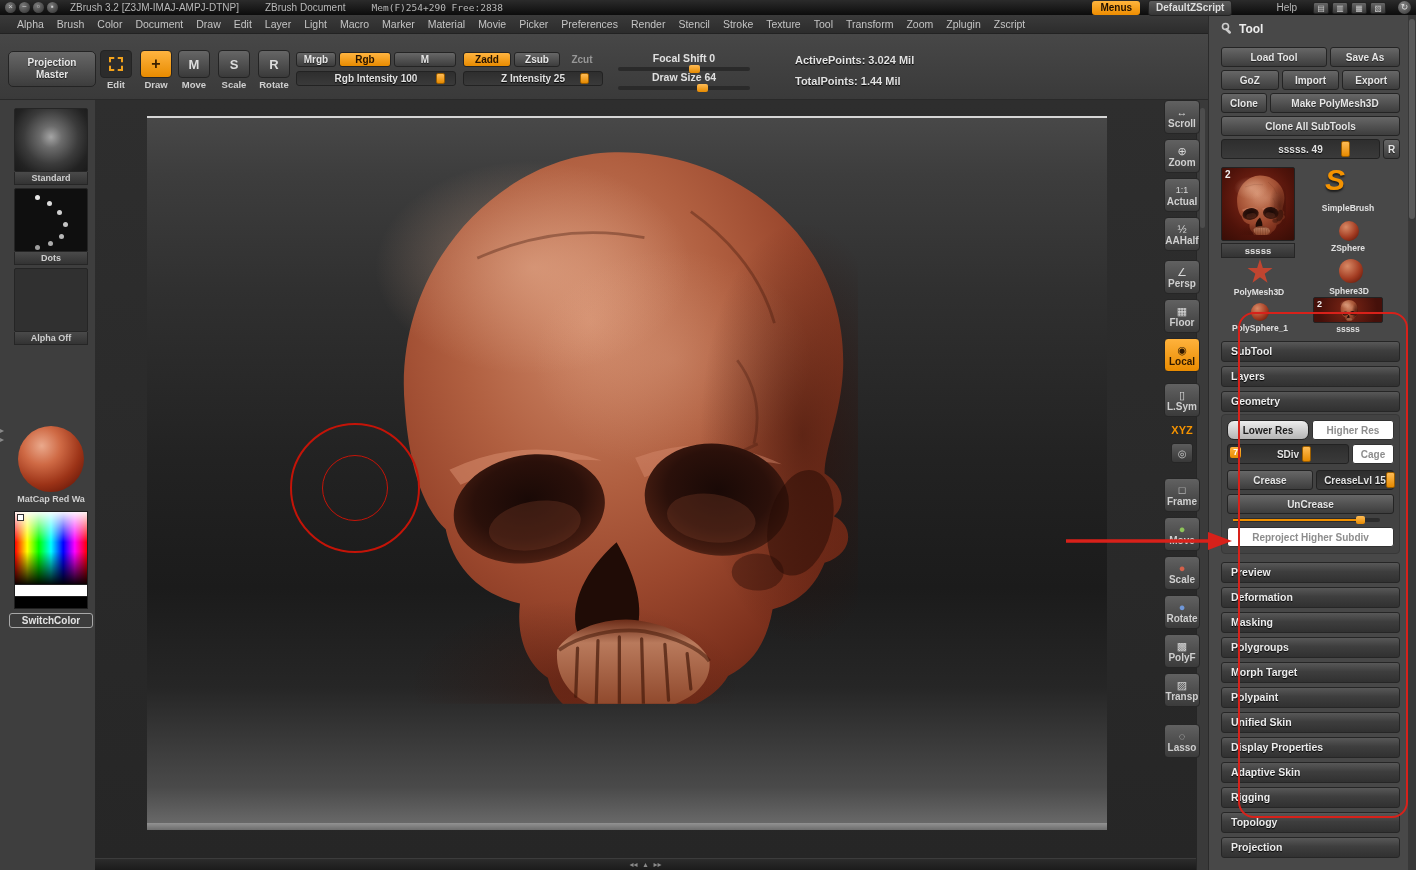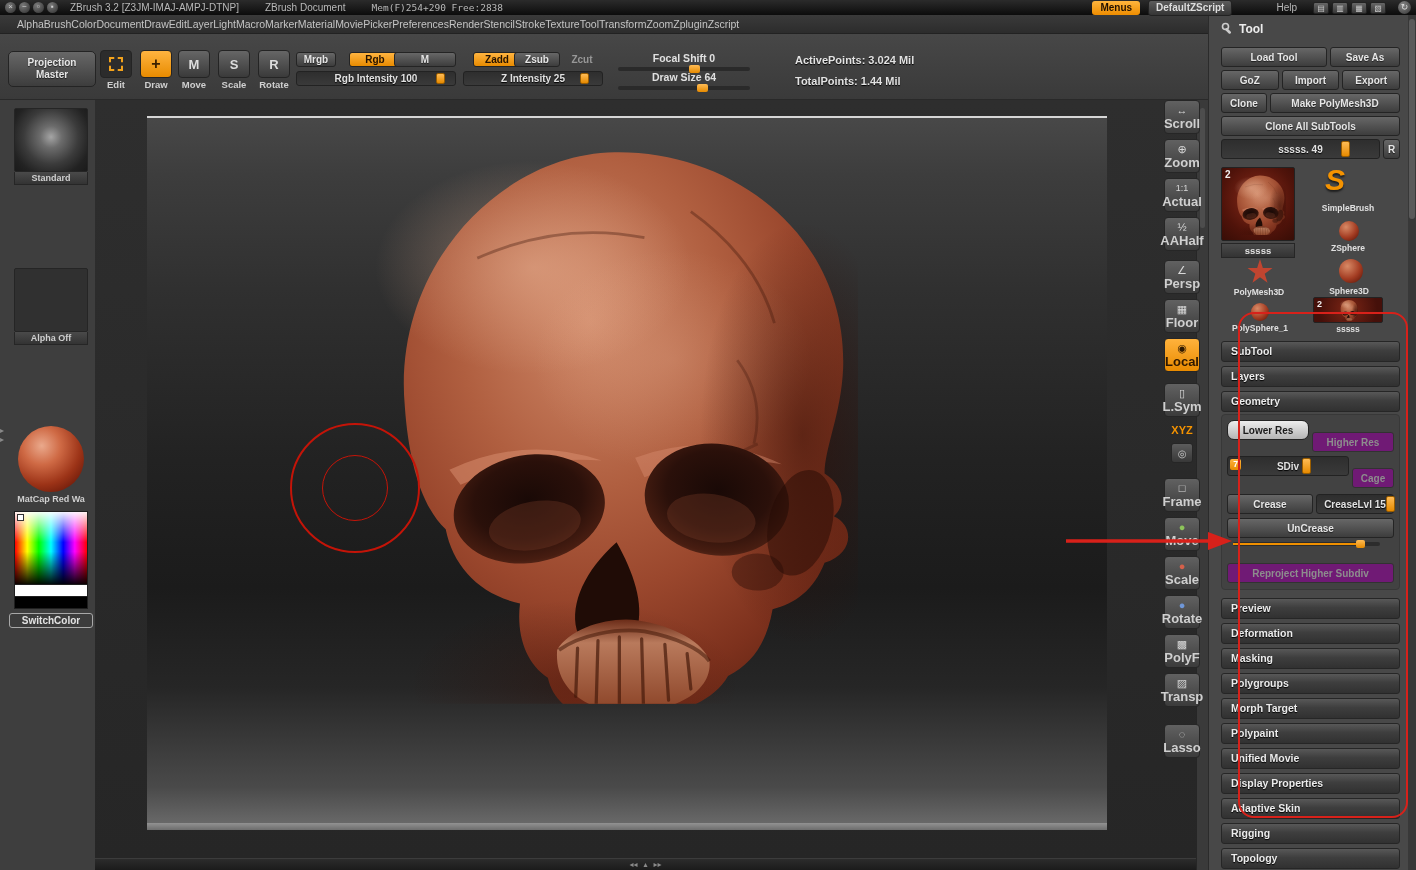--- a/index.html
+++ b/index.html
@@ -25,34 +25,34 @@
   .tb-box { width:16px; height:12px; background:linear-gradient(#666,#383838);
     border:1px solid #222; border-radius:2px; color:#ccc; font-size:8px;
     line-height:11px; text-align:center; }
   .tb-refresh { width:13px; height:13px; border-radius:50%;
     background:radial-gradient(circle at 35% 30%, #888, #333); color:#ddd;
     font-size:9px; line-height:12px; text-align:center; margin-left:6px; }
 
   
   #menubar { position:absolute; top:15px; left:0; width:1208px; height:19px;
     background:linear-gradient(#3a3a3a,#2c2c2c); border-bottom:1px solid #222;
-    display:flex; align-items:center; padding:0 17px; font-size:10.5px;
+    display:flex; align-items:center; gap:13px; padding:0 17px; font-size:10.5px;
     color:#c4c4c4; z-index:20; white-space:nowrap; }
   .menu-item { cursor:default; }
 
   
   #topbar { position:absolute; top:34px; left:0; width:1208px; height:66px;
     background:linear-gradient(#474747,#3a3a3a); border-bottom:1px solid #292929; z-index:10; }
   .zbtn { background:linear-gradient(#676767,#3d3d3d); border:1px solid #242424;
     border-radius:3px; color:#e6e6e6; font-size:10px; font-weight:bold;
     text-align:center; text-shadow:0 1px 1px rgba(0,0,0,.6);
     display:flex; align-items:center; justify-content:center; padding:1px 4px; }
-  .zbtn.orange { background:linear-gradient(#ffb440,#e88b00); color:#241200; text-shadow:none;margin-left:10px; }
+  .zbtn.orange { background:linear-gradient(#ffb440,#e88b00); color:#241200; text-shadow:none; }
   .zbtn.lit { background:linear-gradient(#ededed,#b5b5b5); color:#1c1c1c; text-shadow:none;border-radius:7px; }
-  .zbtn.disabled { background:#701a75; color:#8d8d8d; border-color:#323232; text-shadow:none;margin-top:12px; }
+  .zbtn.disabled { background:#ffffff; color:#8d8d8d; border-color:#323232; text-shadow:none; }
   .zbtn.ghost { background:none; border-color:transparent; color:#979797; text-shadow:none; }
   .zslider { position:relative; background:linear-gradient(#2e2e2e,#3a3a3a);
     border:1px solid #222; border-radius:3px; color:#e2e2e2; font-size:10px;
     font-weight:bold; display:flex; align-items:center; justify-content:center;
     text-shadow:0 1px 1px #000; }
   .zslider .handle { position:absolute; top:1px; bottom:1px; width:9px;
     background:linear-gradient(#ffbc55,#e68a00); border-radius:2px; border:1px solid #9a5d00; }
   #pm-btn { position:absolute; left:8px; top:17px; width:88px; height:36px;
     border-radius:5px; line-height:1.25; padding:2px 8px; }
   .mode-btn { position:absolute; width:36px; text-align:center; }
@@ -118,21 +118,21 @@
     display:flex; align-items:center; justify-content:center; gap:6px;
     color:#8a8a8a; font-size:8px; z-index:12; }
 
   
   #right-toolbar { position:absolute; left:1162px; top:100px; width:40px;
     display:flex; flex-direction:column; align-items:center; gap:5px; z-index:15; }
   .rt-btn { width:36px; height:34px; background:linear-gradient(#616161,#3b3b3b);
     border:1px solid #262626; border-radius:4px; display:flex; flex-direction:column;
     align-items:center; justify-content:center; }
   .rt-icon { font-size:11px; line-height:12px; color:#d8d8d8; }
-  .rt-label { font-size:13px; color:#cfcfcf; font-weight:bold; }
+  .rt-label { font-size:10px; color:#cfcfcf; font-weight:bold; }
   .rt-btn.orange { background:linear-gradient(#ffb23c,#e98b00); }
   .rt-btn.orange .rt-icon, .rt-btn.orange .rt-label { color:#2e1800; }
   .rt-xyz { height:16px; display:flex; align-items:center; }
   .rt-xyz span { color:#f59300; font-weight:bold; font-size:11px; }
   .rt-gyro { width:22px; height:20px; border-radius:3px;
     background:linear-gradient(#5c5c5c,#383838); border:1px solid #262626;
     color:#ccc; font-size:10px; display:flex; align-items:center; justify-content:center; }
   .dot-green { color:#8dc45a !important; } .dot-red { color:#d4604a !important; } .dot-blue { color:#6f97d8 !important; }
 
   
@@ -362,20 +362,26 @@
 
     <div class="points" style="left:795px;top:20px">ActivePoints: 3.024 Mil</div>
     <div class="points" style="left:795px;top:41px">TotalPoints: 1.44 Mil</div>
   </div>
 
   <div id="leftbar">
     <div class="side-thumb" style="top:2px">
       <div class="thumb-face std-face"></div>
       <div class="thumb-label">Standard</div>
     </div>
+    <div class="side-thumb" style="top:82px">
+      <div class="thumb-face dots-face">
+          <span class="dot" style="left:20px;top:6px"></span>
+        </div>
+      <div class="thumb-label">Dots</div>
+    </div>
     <div class="side-thumb" style="top:162px">
       <div class="thumb-face alpha-face"></div>
       <div class="thumb-label">Alpha Off</div>
     </div>
     <div class="side-thumb" style="top:320px">
       <div class="matcap-sphere"></div>
       <div class="matcap-label">MatCap Red Wa</div>
     </div>
     <div class="side-thumb" style="top:405px">
       <div id="color-picker">
@@ -580,21 +586,21 @@
     </div>
 
     <div>
 
     <div class="section-bar">Preview</div>
         <div class="section-bar">Deformation</div>
         <div class="section-bar">Masking</div>
         <div class="section-bar">Polygroups</div>
         <div class="section-bar">Morph Target</div>
         <div class="section-bar">Polypaint</div>
-        <div class="section-bar">Unified Movie</div>
+        <div class="section-bar">Unified Skin</div>
         <div class="section-bar">Display Properties</div>
         <div class="section-bar">Adaptive Skin</div>
         <div class="section-bar">Rigging</div>
         <div class="section-bar">Topology</div>
         <div class="section-bar">Projection</div>
       </div>
   </div>
   <div id="panel-scroll">
       <div class="handle"></div>
     </div>

